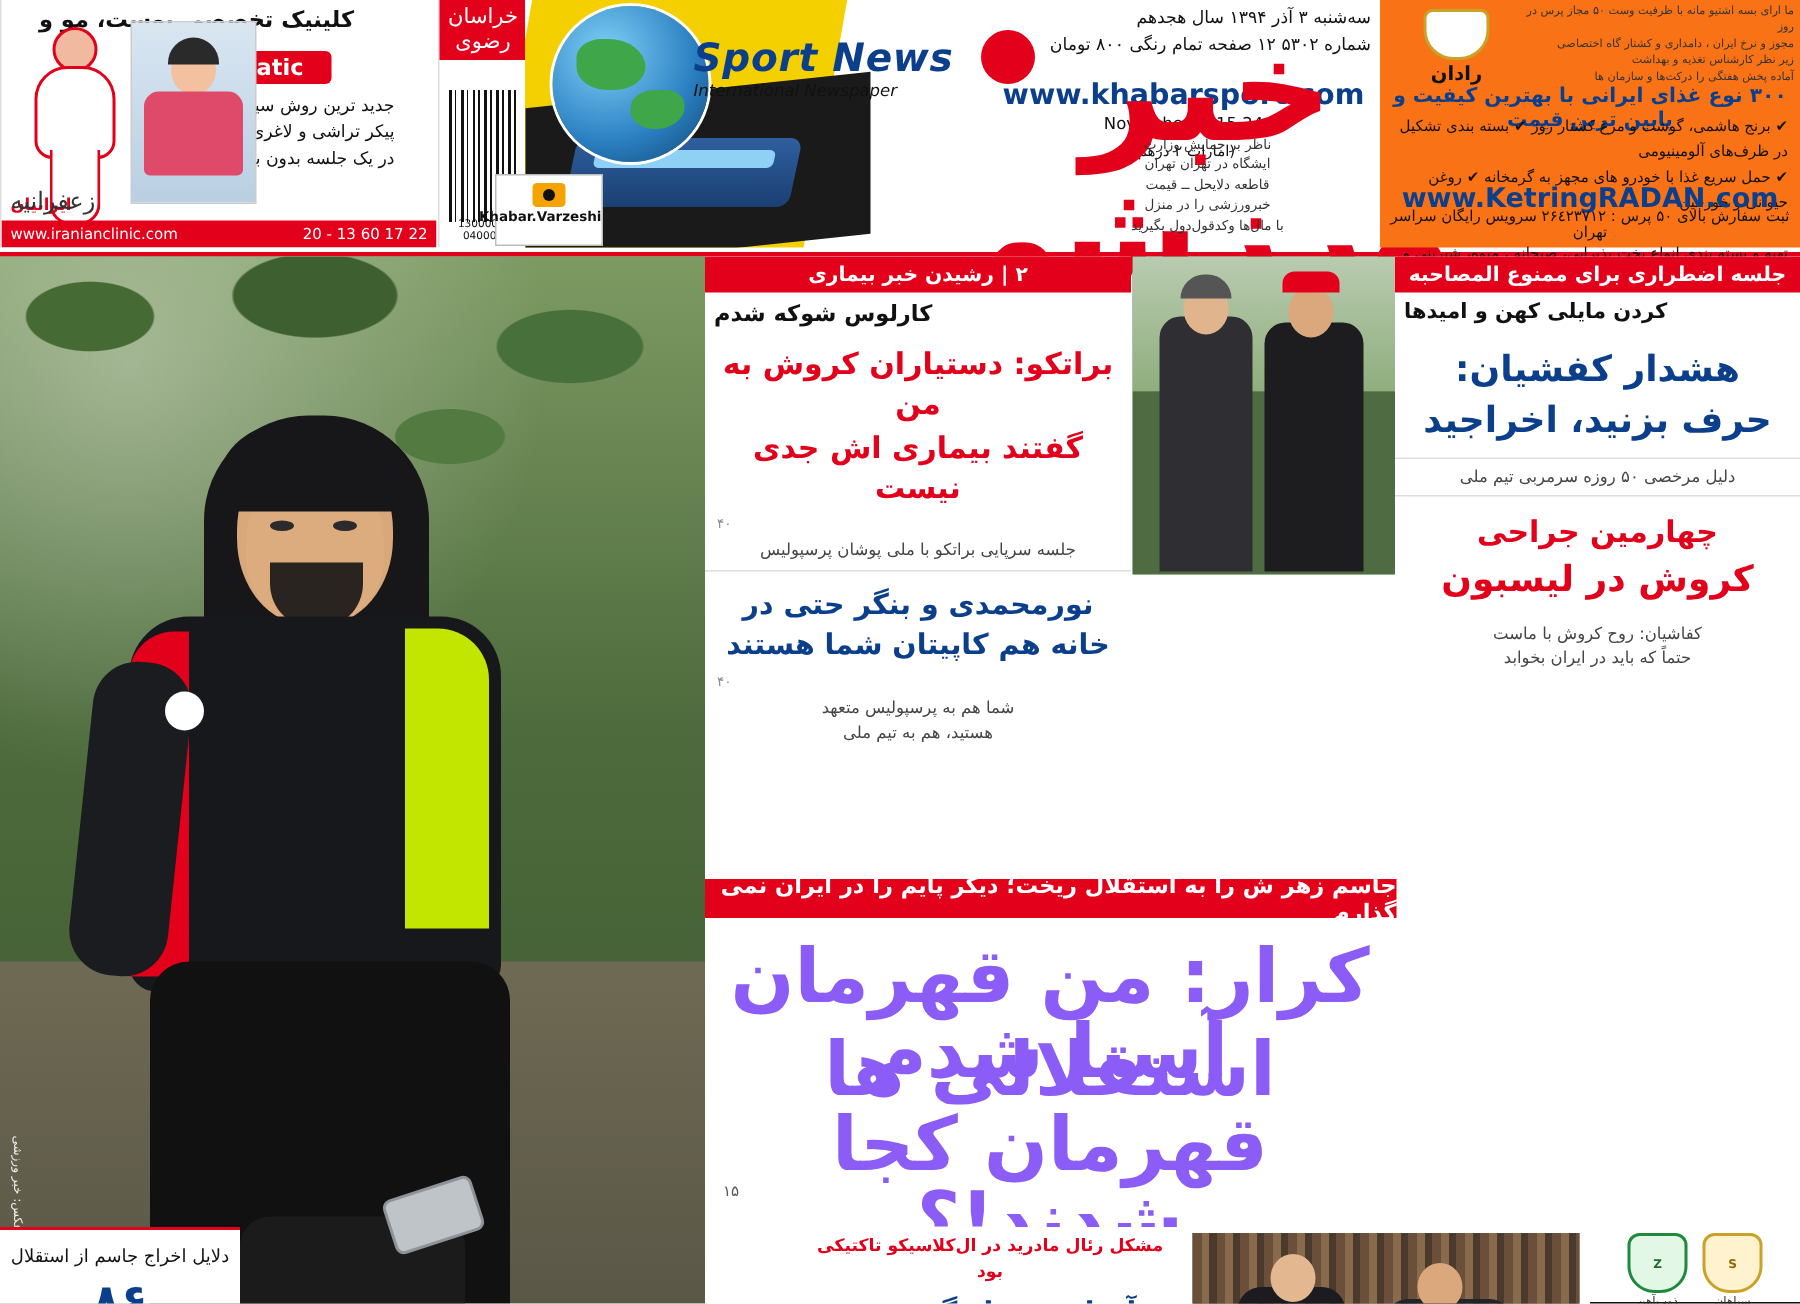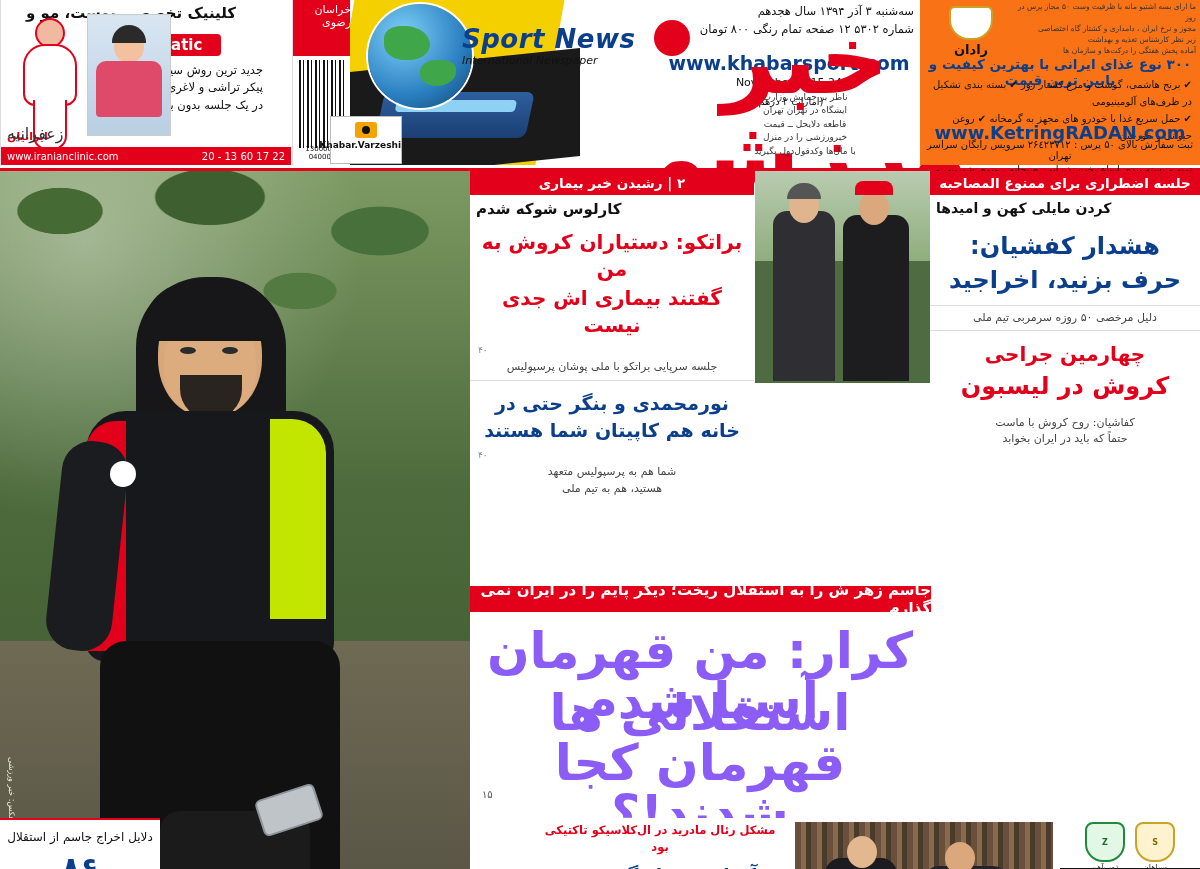--- a/index.html
+++ b/index.html
@@ -27,21 +27,21 @@
   .ad-clinic .fig-legs{position:absolute;left:24px;top:82px;width:30px;height:48px;border:2px solid #e2001a;border-top:none;border-radius:0 0 14px 14px;background:#fff;}
   .ad-clinic .iran{position:absolute;left:6px;bottom:22px;font-size:11px;color:#e2001a;font-weight:bold;}
   .ad-clinic .photo{position:absolute;left:86px;top:14px;width:82px;height:120px;background:linear-gradient(#d9e6f2,#b9cfe2);border:1px solid #ccc;overflow:hidden;}
   .ad-clinic .photo .shirt{position:absolute;left:8px;top:46px;width:66px;height:56px;background:#e04a6a;border-radius:10px 10px 4px 4px;}
   .ad-clinic .photo .headp{position:absolute;left:26px;top:16px;width:30px;height:32px;border-radius:50%;background:#f3c19f;}
   .ad-clinic .photo .hairp{position:absolute;left:24px;top:10px;width:34px;height:18px;border-radius:17px 17px 0 0;background:#2a2a2a;}
   .ad-clinic .zaf{position:absolute;left:6px;bottom:22px;font-size:16px;color:#333;}
 
   
   .barcode{position:absolute;left:292px;top:0;width:58px;height:165px;background:#fff;border-left:1px solid #ddd;}
-  .barcode .redtop{position:absolute;left:0;top:0;width:58px;height:56px;background:#e2001a;color:#fff;font-size:11px;text-align:right;line-height:1.2;padding-top:3px;box-sizing:border-box;}
+  .barcode .redtop{position:absolute;left:0;top:0;width:58px;height:40px;background:#e2001a;color:#fff;font-size:14px;text-align:center;line-height:1.2;padding-top:3px;box-sizing:border-box;}
   .barcode .bars{position:absolute;left:6px;top:60px;width:46px;height:88px;background:
      repeating-linear-gradient(to right,#111 0 2px,#fff 2px 4px,#111 4px 5px,#fff 5px 8px);}
   .barcode .num{position:absolute;left:0;bottom:4px;width:58px;text-align:center;font-size:7px;color:#111;}
 
   
   .art{position:absolute;left:350px;top:0;width:300px;height:165px;overflow:hidden;background:#fff;}
   .art .ylw{position:absolute;left:-10px;top:-6px;width:210px;height:176px;background:#f4d000;transform:skewX(-10deg);}
   .art .dark{position:absolute;left:0px;top:60px;width:230px;height:108px;background:#1a1a1a;transform:skewY(-6deg);}
   .art .car{position:absolute;left:30px;top:92px;width:150px;height:46px;background:linear-gradient(#2f5f9e,#1a3f73);border-radius:8px;transform:skewX(-12deg);}
   .art .car:after{content:"";position:absolute;left:14px;top:8px;width:120px;height:12px;background:#8fd0f5;border-radius:4px;}

